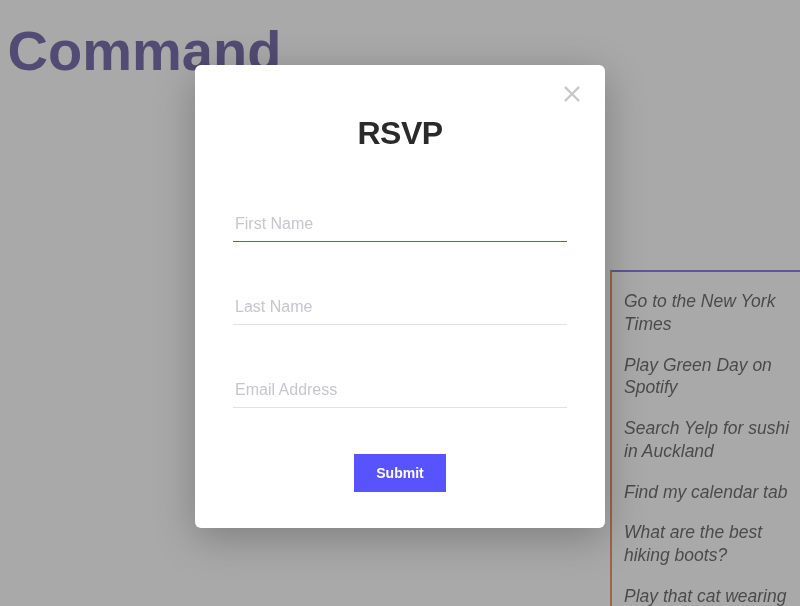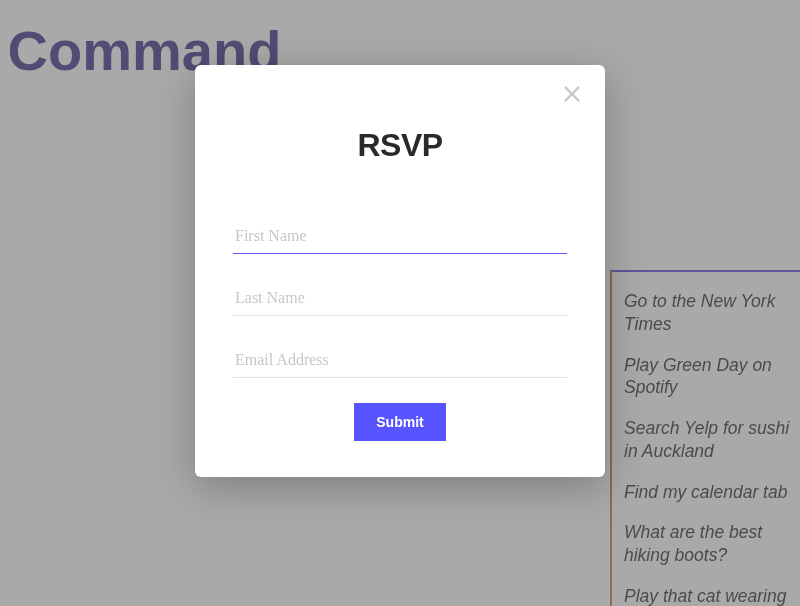--- a/index.html
+++ b/index.html
@@ -88,38 +88,37 @@
     .modal-close svg {
       width: 100%;
       height: 100%;
       display: block;
     }
     .modal-title {
       text-align: center;
       font-size: 32px;
       font-weight: 700;
       color: #2a2a2a;
-      margin-top: 44px;
+      margin-top: 32px;
       margin-bottom: 55px;
       letter-spacing: -0.5px;
     }
     .form {
       padding: 0 38px;
     }
     .field {
       width: 100%;
       border: none;
       border-bottom: 1px solid #e1e1e4;
       font-size: 16px;
       padding: 8px 2px;
-      margin-bottom: 27px;
+      margin-bottom: 48px;
       outline: none;
       color: #ef4444;
       background: transparent;
-      font-family: Liberation Serif, serif;
     }
     .field::placeholder {
       color: #c6c6cc;
     }
     .field.active {
       border-bottom: 1.5px solid #5753ff;
     }
     .submit-row {
       text-align: center;
       margin-top: -2px;

